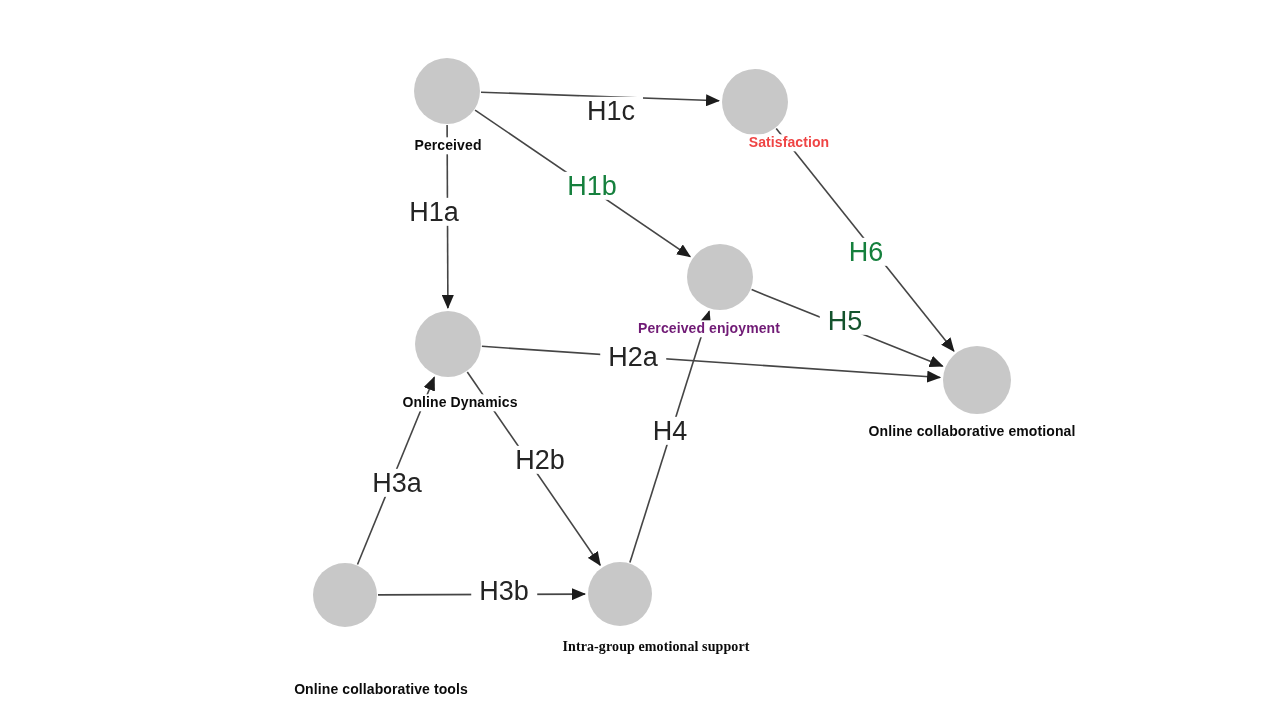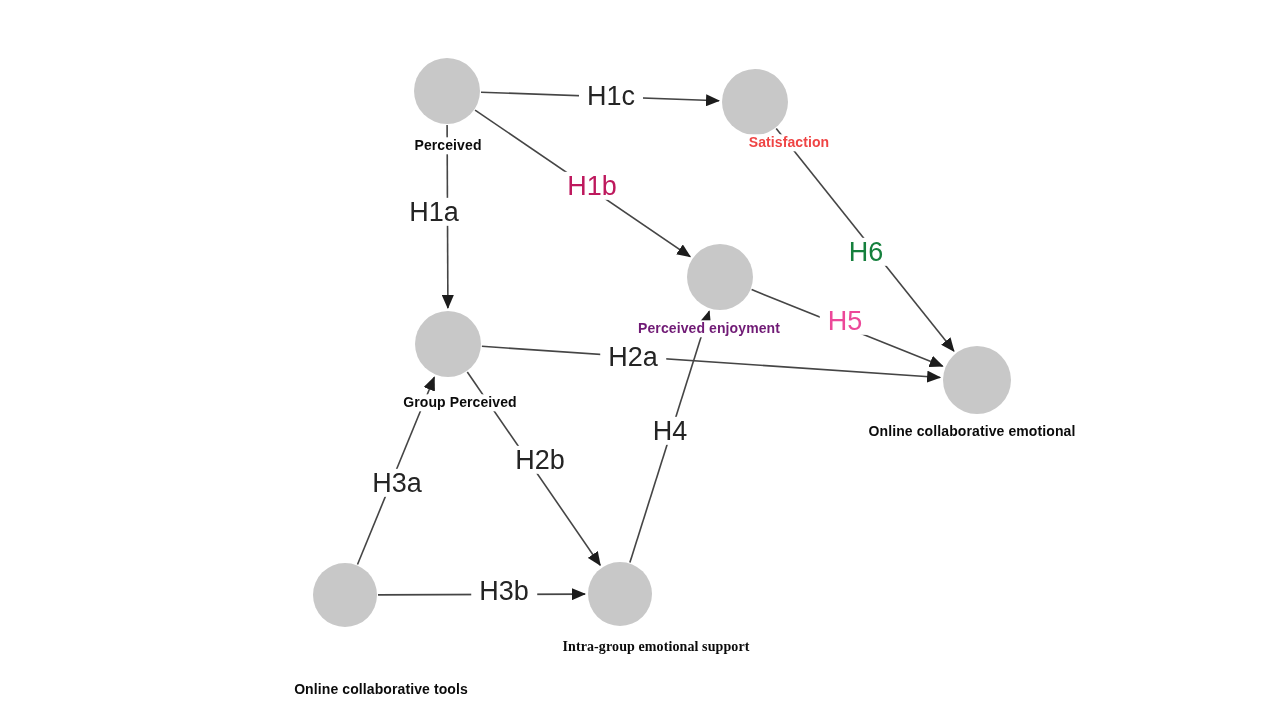--- a/index.html
+++ b/index.html
@@ -77,30 +77,30 @@
         <circle cx="755" cy="102" r="33" fill="#c8c8c8"></circle>
         <circle cx="720" cy="277" r="33" fill="#c8c8c8"></circle>
         <circle cx="448" cy="344" r="33" fill="#c8c8c8"></circle>
         <circle cx="977" cy="380" r="34" fill="#c8c8c8"></circle>
         <circle cx="345" cy="595" r="32" fill="#c8c8c8"></circle>
         <circle cx="620" cy="594" r="32" fill="#c8c8c8"></circle>
       </g>
   </svg>
   <div class="labels-layer">
       <div class="edge-label" style="left: 434px; top: 212px; color: rgb(36, 36, 36);">H1a</div>
-      <div class="edge-label" style="left: 592px; top: 186px; color: #be185d;">H1b</div>
-      <div class="edge-label" style="left: 611px; top: 96px; color: rgb(36, 36, 36);">H1c</div>
+      <div class="edge-label" style="left: 592px; top: 186px; color: #15803d;">H1b</div>
+      <div class="edge-label" style="left: 611px; top: 111px; color: rgb(36, 36, 36);">H1c</div>
       <div class="edge-label" style="left: 633px; top: 357px; color: rgb(36, 36, 36);">H2a</div>
       <div class="edge-label" style="left: 540px; top: 460px; color: rgb(36, 36, 36);">H2b</div>
       <div class="edge-label" style="left: 397px; top: 483px; color: rgb(36, 36, 36);">H3a</div>
       <div class="edge-label" style="left: 504px; top: 591px; color: rgb(36, 36, 36);">H3b</div>
       <div class="edge-label" style="left: 670px; top: 431px; color: rgb(36, 36, 36);">H4</div>
-      <div class="edge-label" style="left: 845px; top: 321px; color: #ec4899;">H5</div>
+      <div class="edge-label" style="left: 845px; top: 321px; color: #14532d;">H5</div>
       <div class="edge-label" style="left: 866px; top: 252px; color: #15803d;">H6</div>
       <div class="node-label" style="left: 448px; top: 146px; color: rgb(11, 11, 11);">Perceived</div>
       <div class="node-label" style="left: 789px; top: 143px; color: #ef4444;">Satisfaction</div>
       <div class="node-label" style="left: 709px; top: 329px; color: #701a75;">Perceived enjoyment</div>
-      <div class="node-label" style="left: 460px; top: 403px; color: rgb(11, 11, 11);">Group Perceived</div>
+      <div class="node-label" style="left: 460px; top: 403px; color: rgb(11, 11, 11);">Online Dynamics</div>
       <div class="node-label" style="left: 972px; top: 432px; color: rgb(11, 11, 11);">Online collaborative emotional</div>
       <div class="node-label" style="left: 381px; top: 646px; color: rgb(11, 11, 11); margin-top: 44px;">Online collaborative tools</div>
       <div class="node-label" style="left: 656px; top: 647px; color: rgb(11, 11, 11); font-family: Liberation Serif, serif;">Intra-group emotional support</div>
     </div>
 </div>
 
 </body></html>

